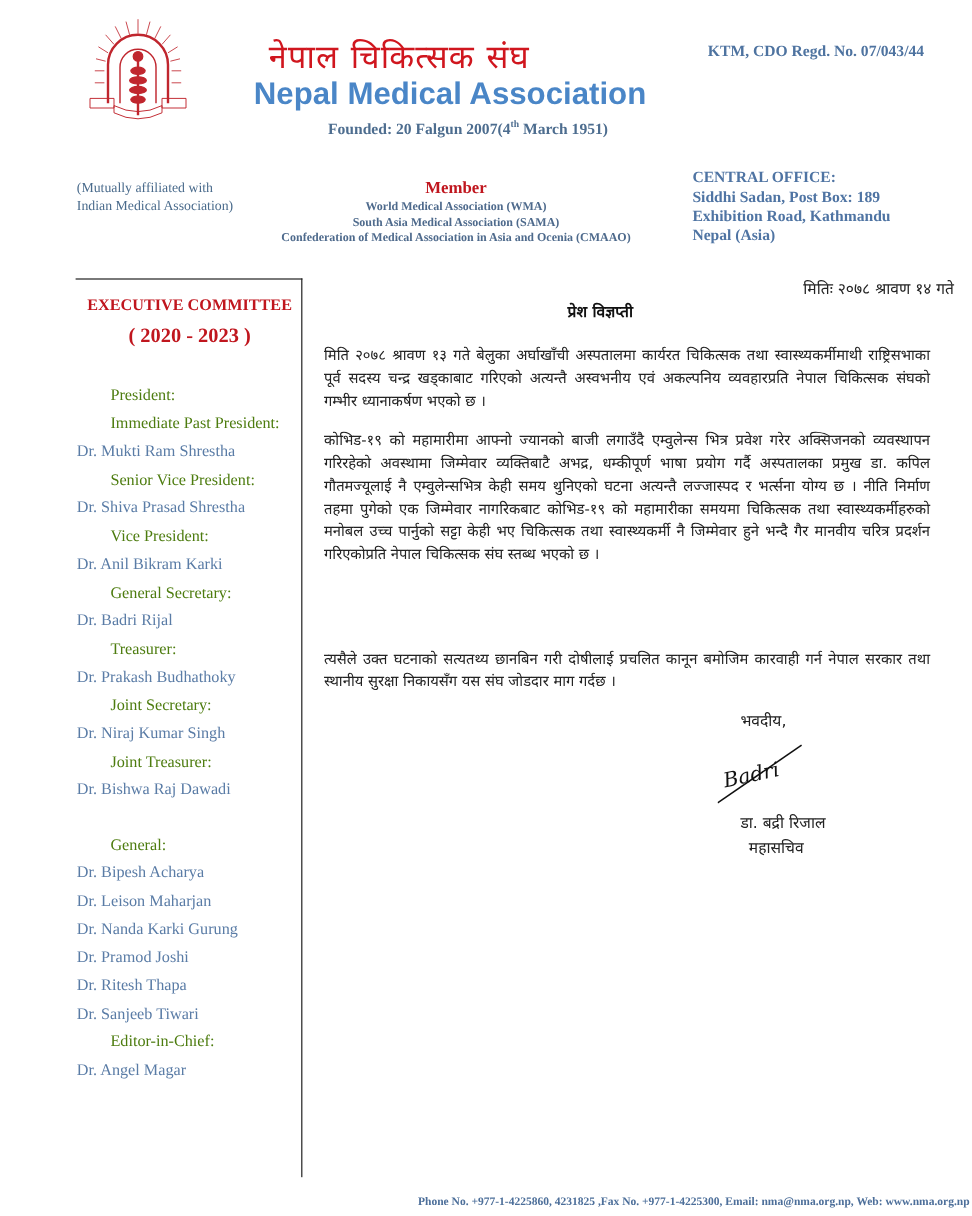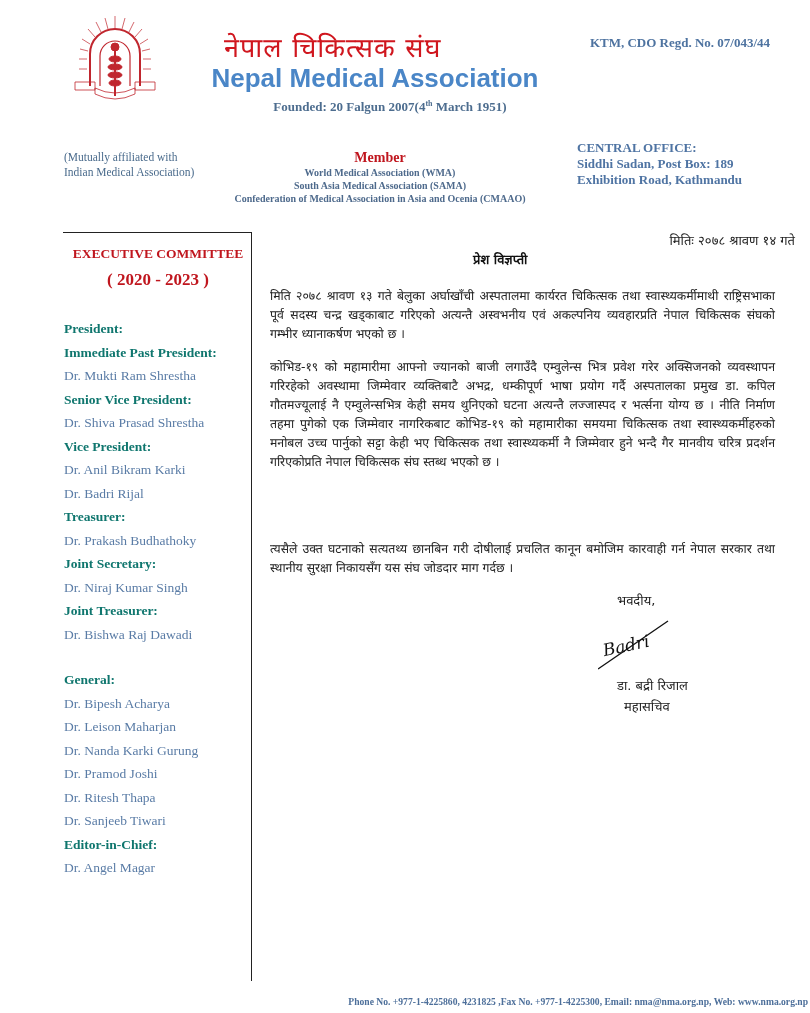--- a/index.html
+++ b/index.html
@@ -28,21 +28,21 @@
               font-weight: bold; color: #4f74a3; }
 
     
     .sidebar { left: 63px; top: 232px; width: 188px; height: 748px;
                border-top: 1.5px solid #222; border-right: 1.5px solid #222; }
     .exec-title { left: 63px; top: 246px; width: 190px; text-align: center; font-weight: bold;
                   font-size: 13.5px; color: #c0161e; }
     .exec-years { left: 63px; top: 270px; width: 190px; text-align: center; font-weight: bold;
                   font-size: 17px; color: #c0161e; }
     .roles { left: 64px; top: 317px; width: 185px; }
-    .role-h { font-weight: bold; font-size: 13.5px; color: #0f766e; height: 23.5px; line-height: 23.5px; }
+    .role-h { font-weight: normal; font-size: 13.5px; color: #4d7c0f; height: 23.5px; line-height: 23.5px; margin-left: 28px; }
     .role-n { font-size: 13.5px; color: #5a7ca6; height: 23.5px; line-height: 23.5px; }
     .gap { height: 22px; }
 
     
     .date { left: 585px; top: 231px; width: 210px; text-align: right;
             font-family: "DejaVu Sans", sans-serif; font-size: 13px; color: #222; }
     .subject { left: 473px; top: 250px; font-family: "DejaVu Sans", sans-serif; font-weight: bold;
                font-size: 13px; color: #111; }
     .para { left: 270px; width: 505px; font-family: "DejaVu Sans", sans-serif; font-size: 12.3px;
             line-height: 19px; color: #222; text-align: justify; }
@@ -111,34 +111,36 @@
   <div class="mh">Member</div>
   <div>World Medical Association (WMA)</div>
   <div>South Asia Medical Association (SAMA)</div>
   <div>Confederation of Medical Association in Asia and Ocenia (CMAAO)</div>
 </div>
 
 <div class="abs office">
   <div>CENTRAL OFFICE:</div>
   <div>Siddhi Sadan, Post Box: 189</div>
   <div>Exhibition Road, Kathmandu</div>
+  <div>Nepal (Asia)</div>
 </div>
 
 <div class="abs sidebar"></div>
 <div class="abs exec-title">EXECUTIVE COMMITTEE</div>
 <div class="abs exec-years">( 2020 - 2023 )</div>
 
 <div class="abs roles">
   <div class="role-h">President:</div>
   <div class="role-h">Immediate Past President:</div>
   <div class="role-n">Dr. Mukti Ram Shrestha</div>
   <div class="role-h">Senior Vice President:</div>
   <div class="role-n">Dr. Shiva Prasad Shrestha</div>
   <div class="role-h">Vice President:</div>
   <div class="role-n">Dr. Anil Bikram Karki</div>
+  <div class="role-h">General Secretary:</div>
   <div class="role-n">Dr. Badri Rijal</div>
   <div class="role-h">Treasurer:</div>
   <div class="role-n">Dr. Prakash Budhathoky</div>
   <div class="role-h">Joint Secretary:</div>
   <div class="role-n">Dr. Niraj Kumar Singh</div>
   <div class="role-h">Joint Treasurer:</div>
   <div class="role-n">Dr. Bishwa Raj Dawadi</div>
   <div class="gap"></div>
   <div class="role-h">General:</div>
   <div class="role-n">Dr. Bipesh Acharya</div>

